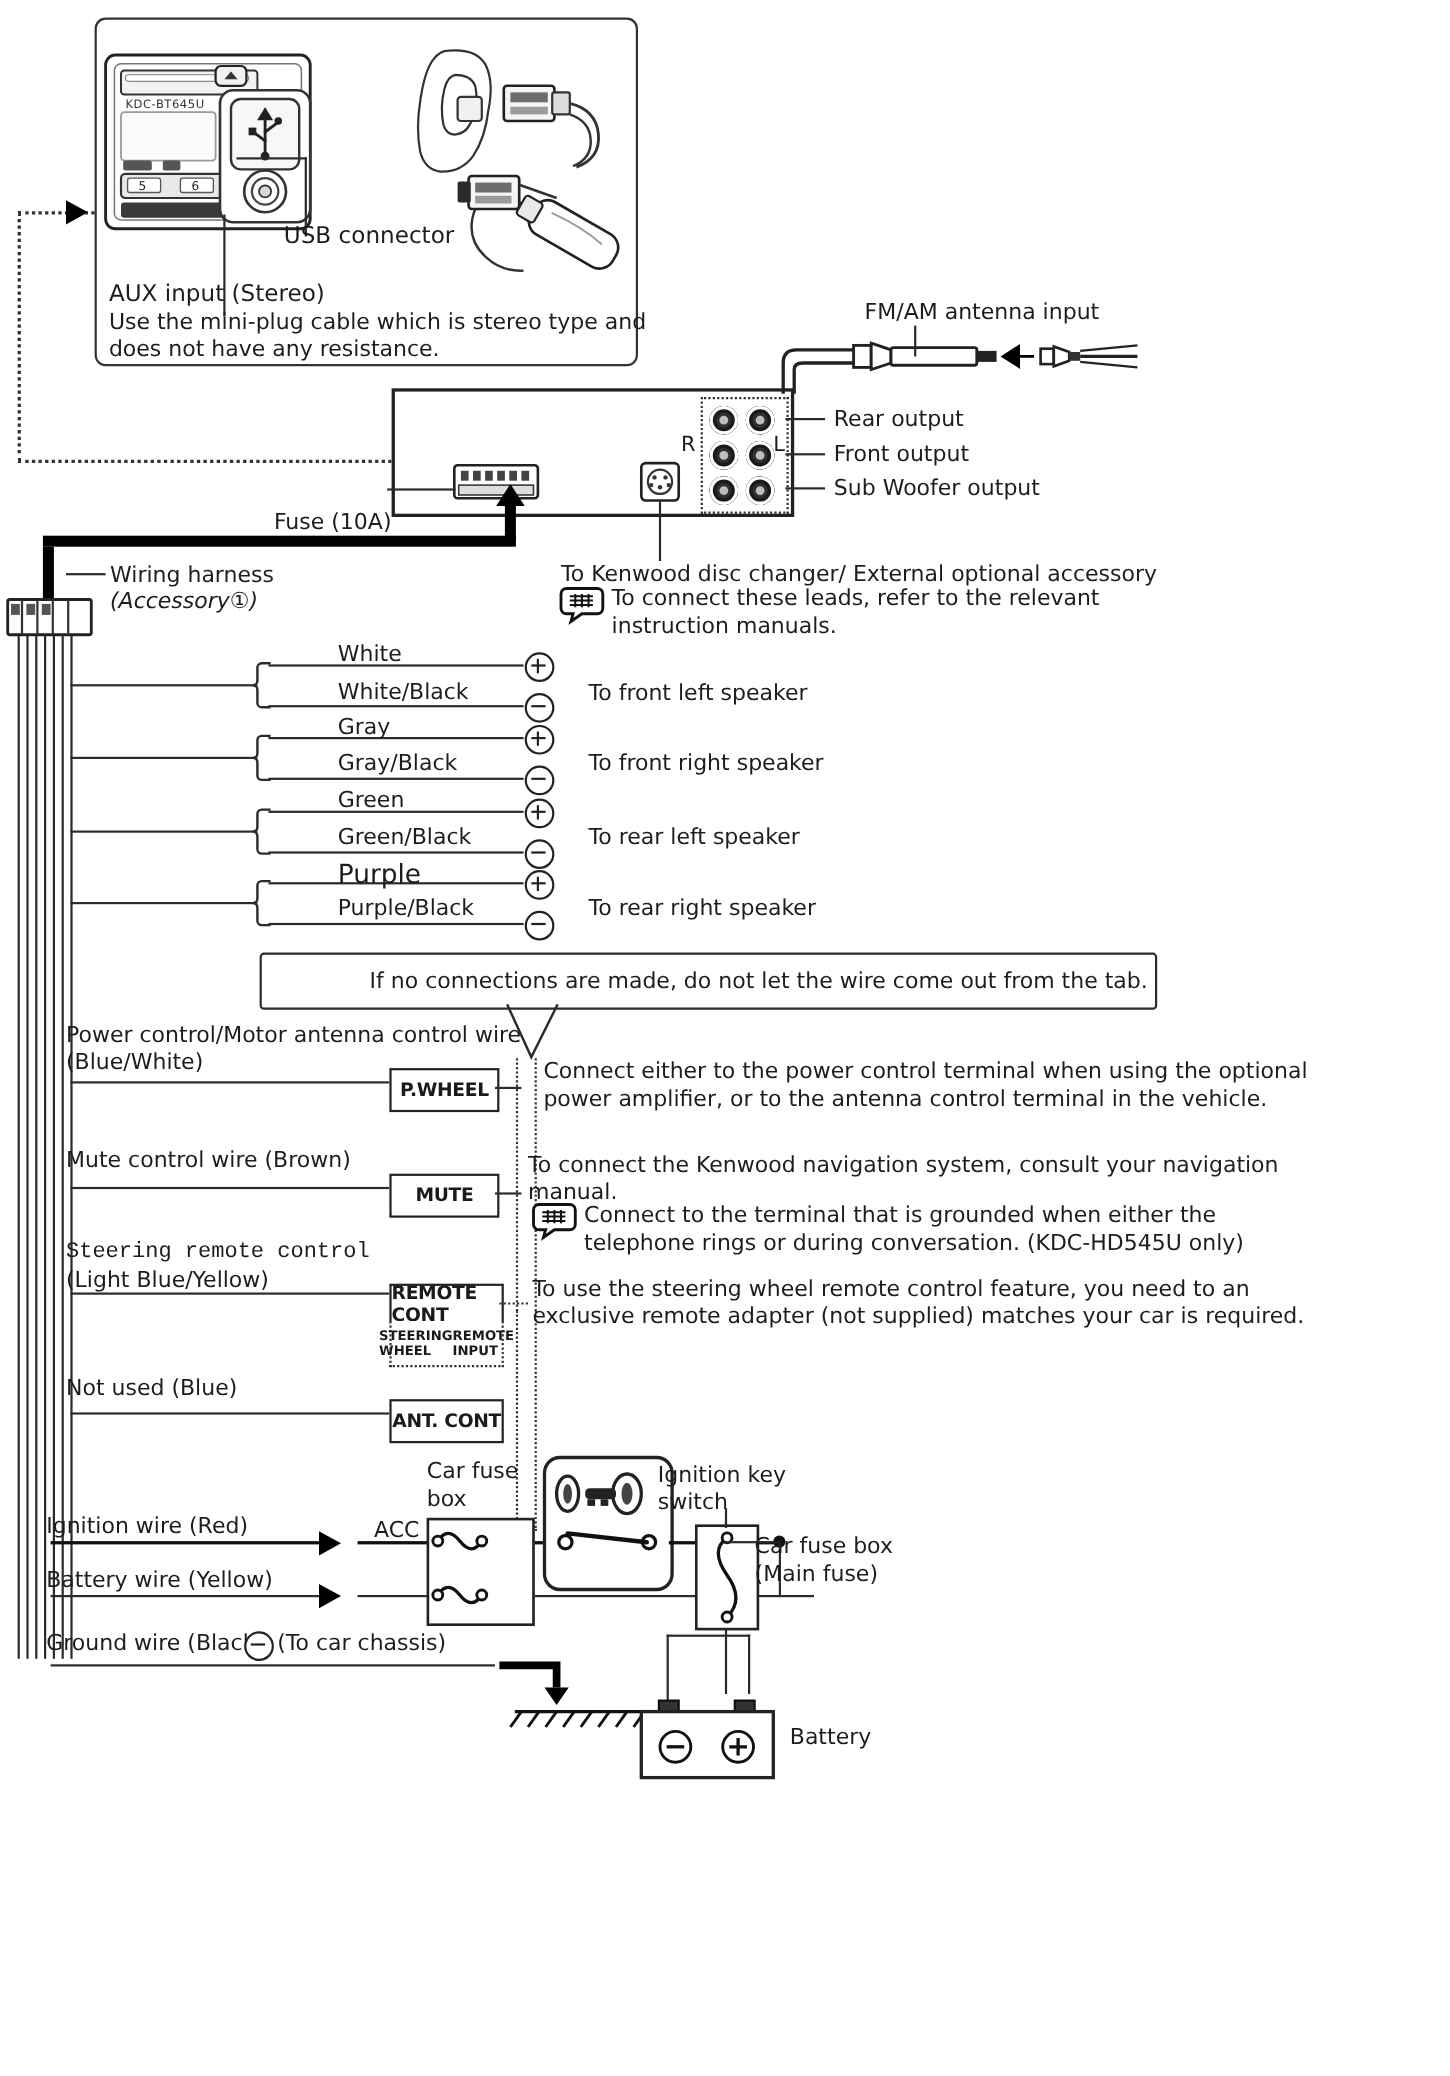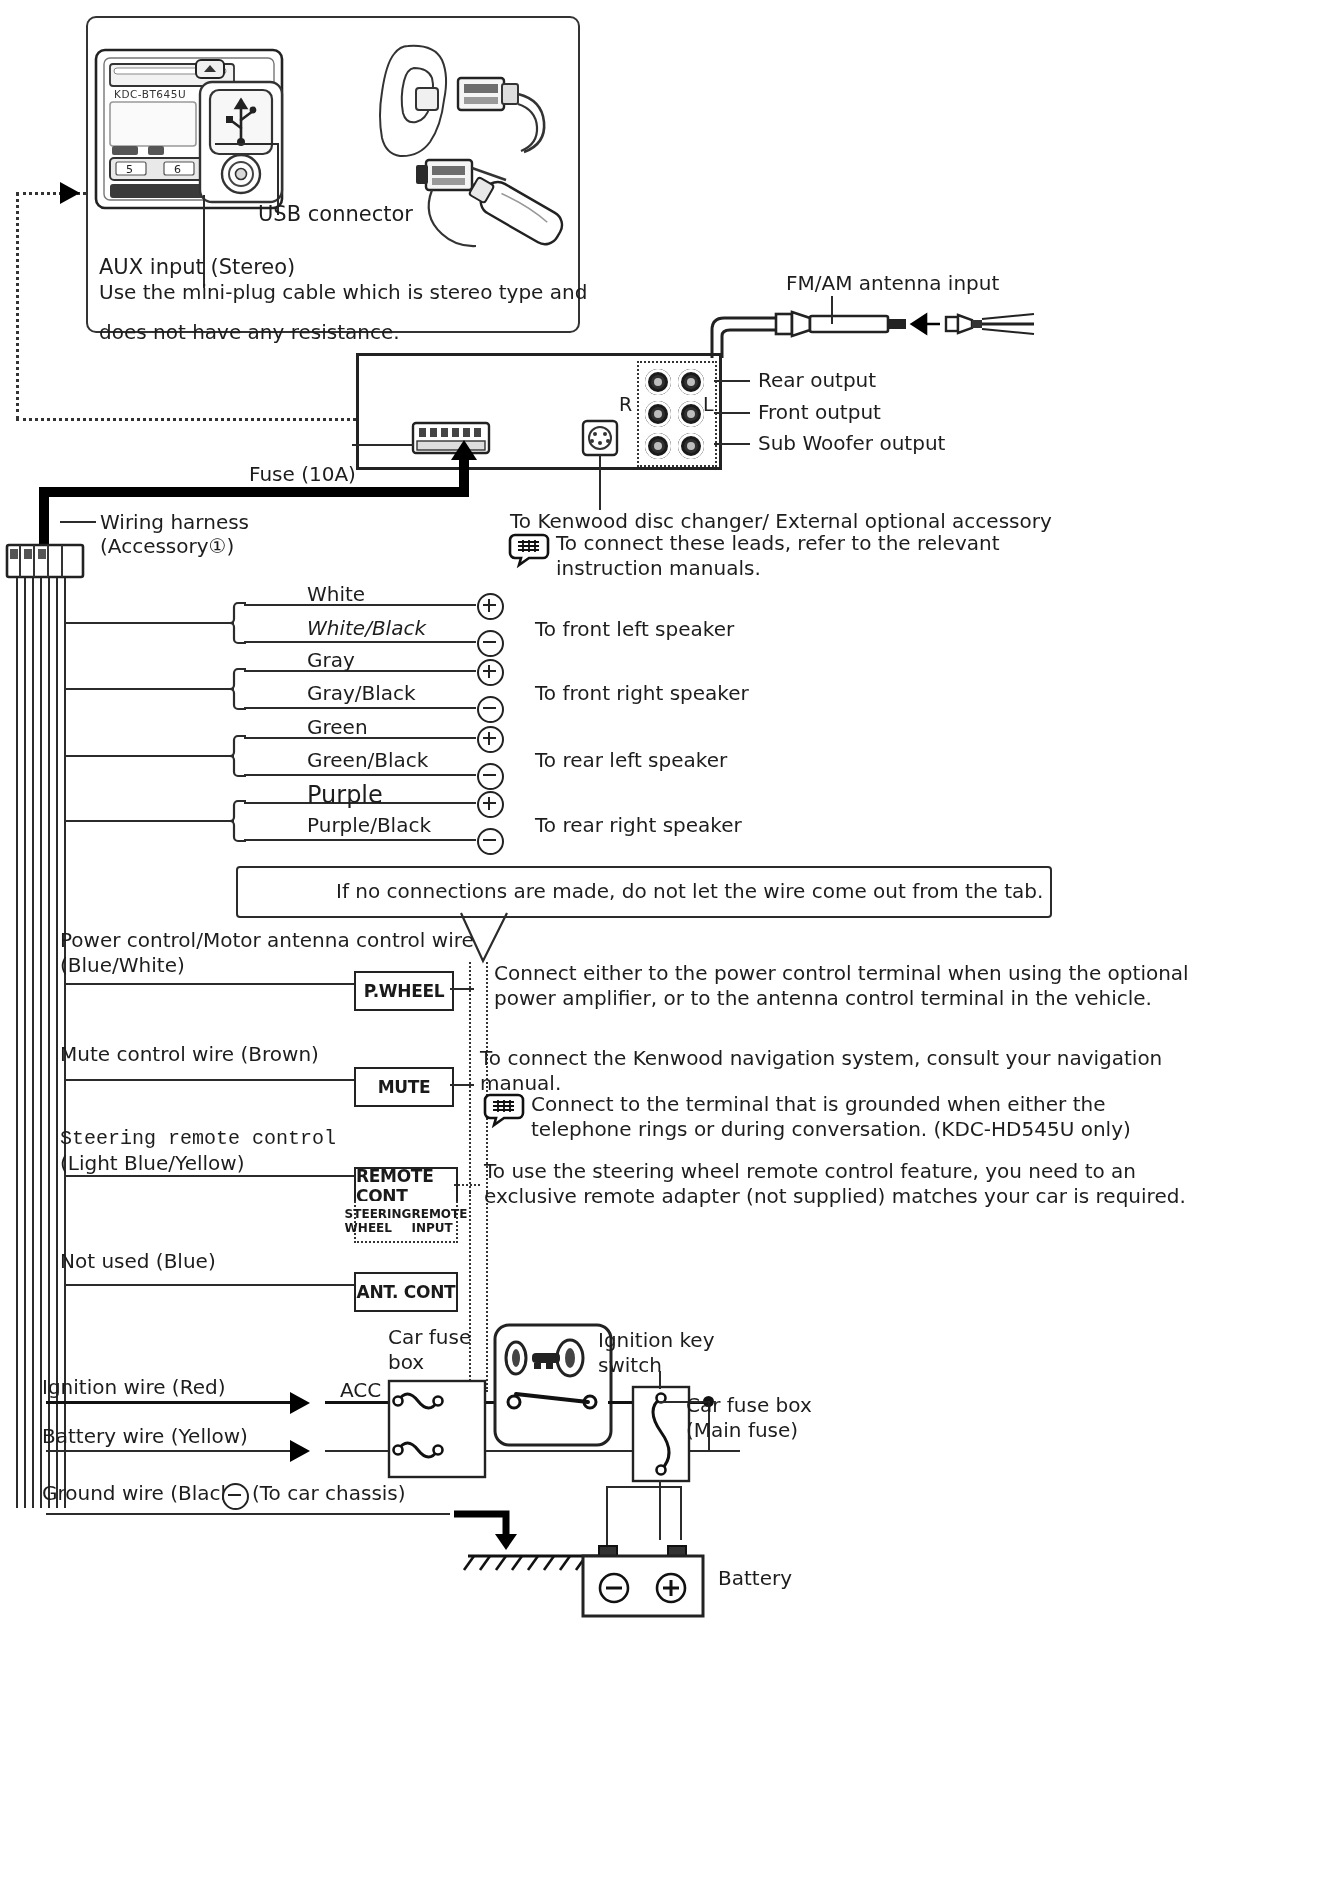--- a/index.html
+++ b/index.html
@@ -107,21 +107,21 @@
   <path d="M60 150 q-10 26 10 44 q14 13 34 12" fill="none" stroke="#333" stroke-width="2.2"></path>
 </svg>
 
 <div class="ln hl" style="left:215px;top:143px;width:64px;height:2px;"></div>
 <div class="ln vl" style="left:277px;top:143px;height:72px;"></div>
 <div class="abs txt" style="left:258px;top:201px;font-size:21px;">USB connector</div>
 
 <div class="ln vl" style="left:203px;top:195px;height:93px;"></div>
 <div class="abs txt" style="left:99px;top:254px;font-size:21px;">AUX input (Stereo)</div>
 <div class="abs txt" style="left:99px;top:280px;font-size:20px;">Use the mini-plug cable which is stereo type and</div>
-<div class="abs txt" style="left:99px;top:320px;font-size:20px;">does not have any resistance.</div>
+<div class="abs txt" style="left:99px;top:305px;font-size:20px;">does not have any resistance.</div>
 
 <div class="abs" style="left:16px;top:192px;width:70px;height:0;border-top:3px dotted #333;"></div>
 <div class="abs" style="left:16px;top:192px;width:0;height:228px;border-left:3px dotted #333;"></div>
 <div class="abs" style="left:16px;top:418px;width:340px;height:0;border-top:3px dotted #333;"></div>
 <div class="arrowR" style="left:60px;top:182px;"></div>
 
 <div class="abs" style="left:356px;top:353px;width:360px;height:111px;border:3px solid #222;
             border-bottom:3px solid #222;background:#fff;"></div>
 
 <svg class="abs" style="left:412px;top:422px;" width="78" height="32" viewBox="0 0 78 32">
@@ -205,42 +205,42 @@
 
 <svg class="abs" style="left:6px;top:544px;" width="78" height="34" viewBox="0 0 78 34">
   <rect x="1" y="1" width="76" height="32" rx="2" fill="#fff" stroke="#222" stroke-width="2.6"></rect>
   <path d="M14 1 V33 M28 1 V33 M42 1 V33 M56 1 V33" stroke="#333" stroke-width="2"></path>
   <rect x="4" y="5" width="8" height="10" fill="#555"></rect>
   <rect x="18" y="5" width="8" height="10" fill="#555"></rect>
   <rect x="32" y="5" width="8" height="10" fill="#555"></rect>
 </svg>
 <div class="ln hl" style="left:60px;top:521px;width:36px;"></div>
 <div class="abs txt" style="left:100px;top:510px;font-size:20px;">Wiring harness</div>
-<div class="abs txt" style="left:100px;top:534px;font-size:20px;">(Accessory①)</div>
+<div class="abs txt" style="left:100px;top:534px;font-size:20px;font-style:italic;">(Accessory①)</div>
 
 <div class="abs" style="left:14px;top:578px;width:56px;height:930px;">
   <div class="ln vl" style="left:2px;top:0;height:930px;"></div>
   <div class="ln vl" style="left:10px;top:0;height:930px;"></div>
   <div class="ln vl" style="left:18px;top:0;height:930px;"></div>
   <div class="ln vl" style="left:26px;top:0;height:930px;"></div>
   <div class="ln vl" style="left:34px;top:0;height:930px;"></div>
   <div class="ln vl" style="left:42px;top:0;height:930px;"></div>
   <div class="ln vl" style="left:50px;top:0;height:930px;"></div>
 </div>
 
 <div>
 
   <div class="ln hl" style="left:64px;top:622px;width:170px;"></div>
   <svg class="abs" style="left:228px;top:602px;" width="20" height="42" viewBox="0 0 20 42">
     <path d="M18 1 h-8 a4 4 0 0 0 -4 4 v12 a4 4 0 0 1 -4 4 a4 4 0 0 1 4 4 v12 a4 4 0 0 0 4 4 h8" fill="none" stroke="#2b2b2b" stroke-width="2.2"></path>
   </svg>
   <div class="ln hl" style="left:244px;top:604px;width:232px;"></div>
   <div class="ln hl" style="left:244px;top:641px;width:232px;"></div>
   <div class="abs txt" style="left:307px;top:582px;font-size:20px;">White</div>
-  <div class="abs txt" style="left:307px;top:616px;font-size:20px;font-style:italic;">White/Black</div>
+  <div class="abs txt" style="left:307px;top:616px;font-size:20px;">White/Black</div>
   <div class="plusminus p" style="left:477px;top:593px;"></div>
   <div class="plusminus" style="left:477px;top:630px;"></div>
   <div class="abs txt" style="left:535px;top:617px;font-size:20px;">To front left speaker</div>
 
   <div class="ln hl" style="left:64px;top:688px;width:170px;"></div>
   <svg class="abs" style="left:228px;top:668px;" width="20" height="42" viewBox="0 0 20 42">
     <path d="M18 1 h-8 a4 4 0 0 0 -4 4 v12 a4 4 0 0 1 -4 4 a4 4 0 0 1 4 4 v12 a4 4 0 0 0 4 4 h8" fill="none" stroke="#2b2b2b" stroke-width="2.2"></path>
   </svg>
   <div class="ln hl" style="left:244px;top:670px;width:232px;"></div>
   <div class="ln hl" style="left:244px;top:707px;width:232px;"></div>

